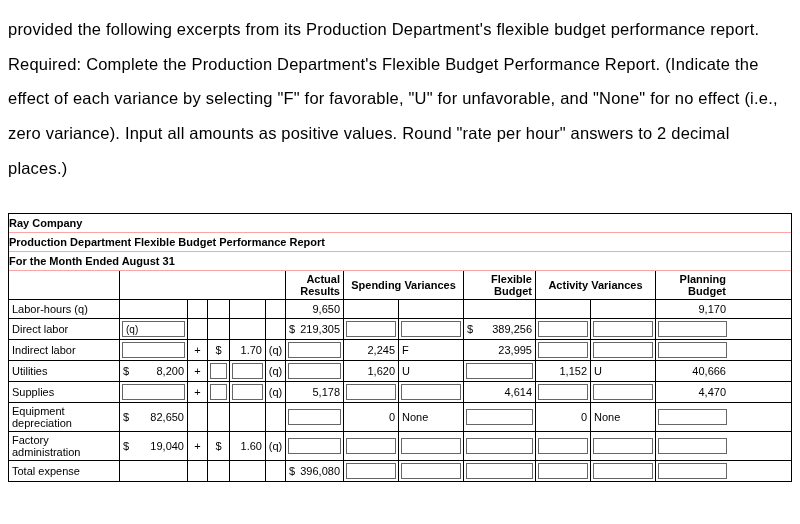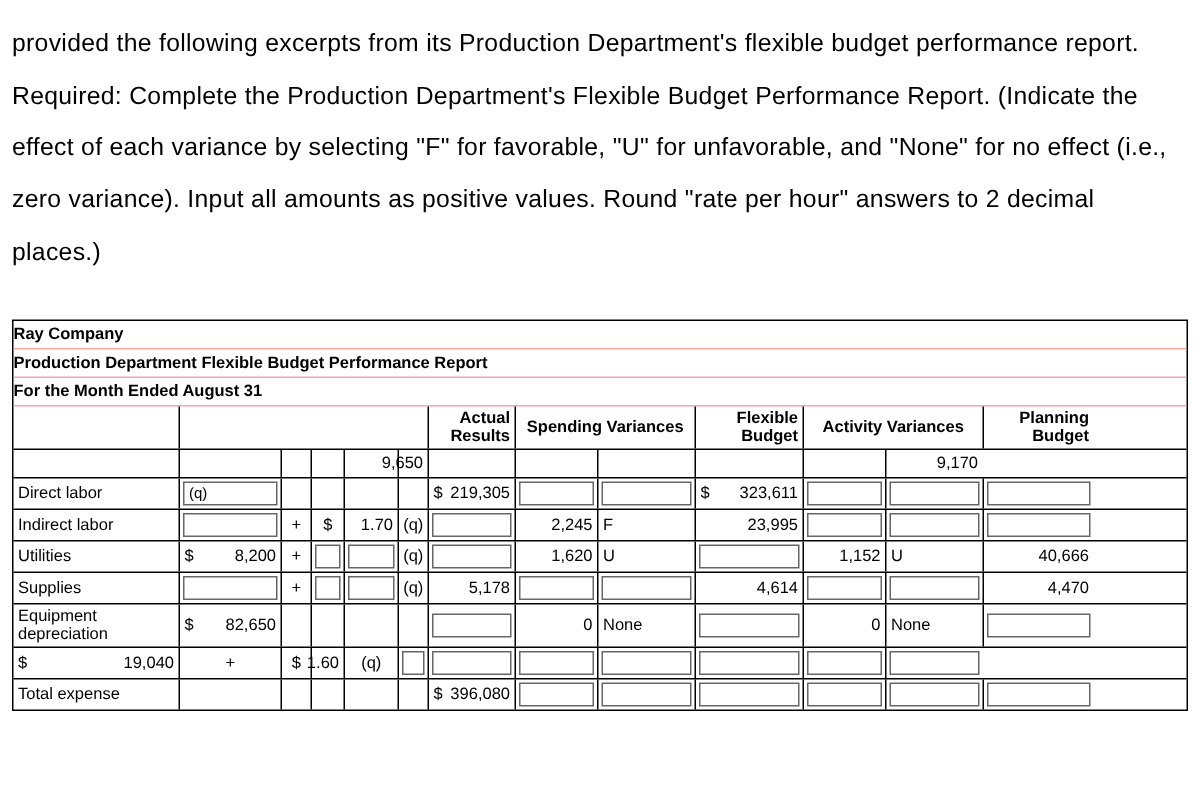--- a/index.html
+++ b/index.html
@@ -91,20 +91,21 @@
     <div></div>
     <div style="grid-column: span 5;"></div>
     <div>Actual Results</div>
     <div>Spending Variances</div>
     <div>Flexible Budget</div>
     <div>Activity Variances</div>
     <div>Planning Budget</div>
   </div>
 
   <div class="row">
+    <div>Labor-hours (q)</div>
     <div></div>
       <div></div>
       <div></div>
       <div></div>
       <div></div>
     <div class="num">9,650</div>
     <div></div>
       <div></div>
       <div></div>
       <div></div>
@@ -129,21 +130,21 @@
       </div>
     <div style="padding:1px;">
         <span class="input-like num"></span>
       </div>
     <div style="padding:1px;">
         <span class="input-like"></span>
       </div>
     <div class="num">
         <span class="dollar-cell" style="width:100%;">
           <span class="d">$</span>
-          <span class="v">323,611</span>
+          <span class="v">389,256</span>
         </span>
       </div>
     <div style="padding:1px;">
         <span class="input-like num"></span>
       </div>
     <div style="padding:1px;">
         <span class="input-like"></span>
       </div>
     <div style="padding:1px;">
         <span class="input-like num"></span>
@@ -256,20 +257,21 @@
         <span class="input-like num"></span>
       </div>
     <div class="num">0</div>
     <div>None</div>
     <div style="padding:1px;">
         <span class="input-like num"></span>
       </div>
   </div>
 
   <div class="row">
+    <div>Factory administration</div>
     <div class="num">
         <span class="dollar-cell" style="width:100%;">
           <span class="d">$</span>
           <span class="v">19,040</span>
         </span>
       </div>
     <div class="ctr">+</div>
     <div class="ctr">$</div>
     <div class="num">1.60</div>
     <div class="ctr">(q)</div>

